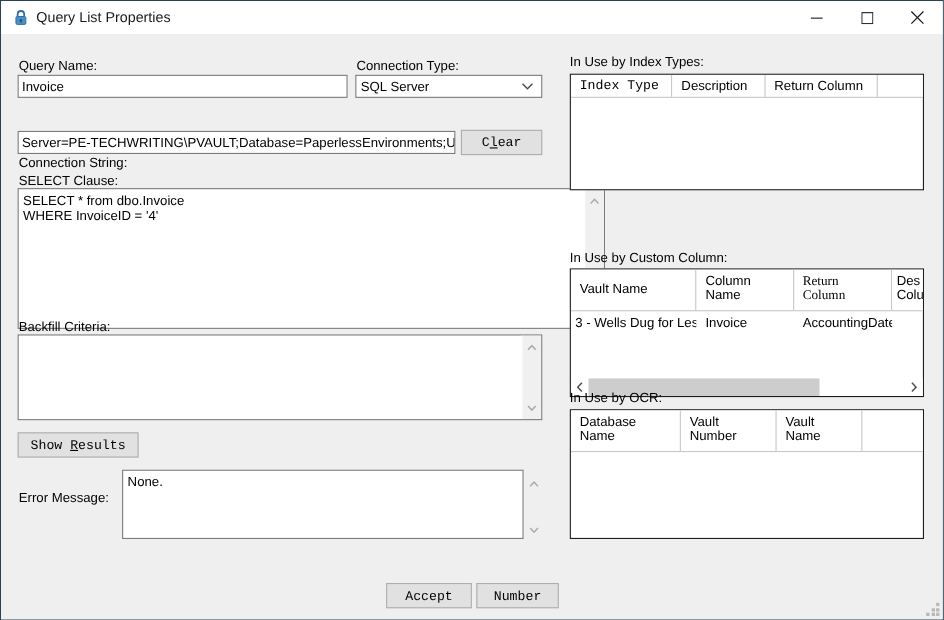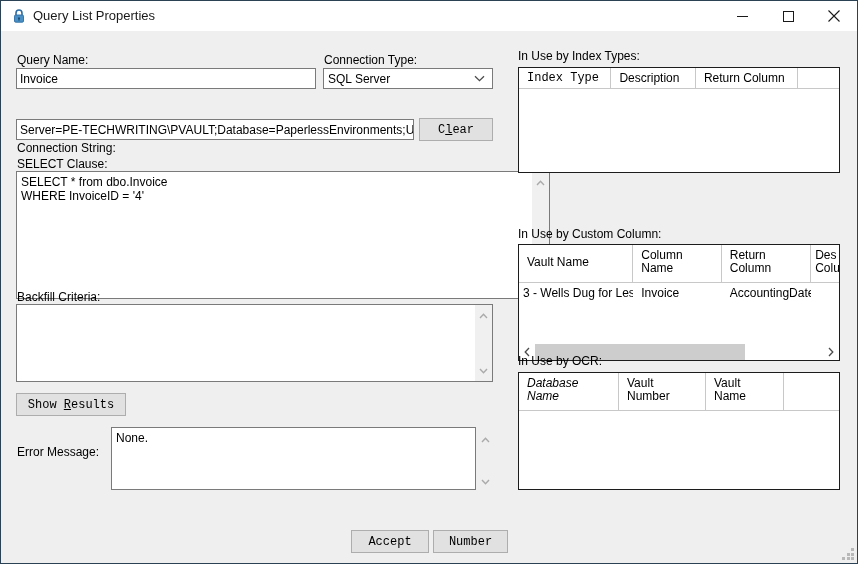--- a/index.html
+++ b/index.html
@@ -378,21 +378,21 @@
         <div class="hc" style="width:41px;"></div>
       </div>
     </div>
 
     <div class="lbl" style="left:517px; top:196px;">In Use by Custom Column:</div>
     <div class="grid" style="left:517px; top:213px; width:322px; height:117px;">
       <div class="grid-head" style="height:38px;">
         <div class="hc" style="width:115px; padding-top:11px;">Vault Name</div>
         <div class="hc" style="width:89px; padding-top:4px;">Column
 Name</div>
-        <div class="hc" style="width:90px; padding-top:4px;">Return
+        <div class="hc" style="width:90px; padding-top:4px;font-family:Liberation Serif, serif;">Return
 Column</div>
         <div class="hc" style="width:28px; padding-top:4px; padding-left:4px;">Des
 Colu</div>
       </div>
       <div class="grid-row">
         <div class="rc" style="width:115px;">3 - Wells Dug for Less</div>
         <div class="rc" style="width:89px; padding-left:8px;">Invoice</div>
         <div class="rc" style="width:90px; padding-left:8px;">AccountingDate</div>
         <div class="rc" style="width:28px;"></div>
       </div>
@@ -409,21 +409,21 @@
           <svg width="6" height="10" viewBox="0 0 6 10">
               <path d="M1 1 L4.8 5 L1 9" fill="none" stroke="#4b4b4b" stroke-width="1.3"></path>
             </svg>
         </div>
       </div>
     </div>
 
     <div class="lbl" style="left:517px; top:323px;">In Use by OCR:</div>
     <div class="grid" style="left:517px; top:341px; width:322px; height:118px;">
       <div class="grid-head" style="height:38px;">
-        <div class="hc" style="width:100px; padding-top:4px;font-style:italic;">Database
+        <div class="hc" style="width:100px; padding-top:4px;">Database
 Name</div>
         <div class="hc" style="width:87px; padding-top:4px;">Vault
 Number</div>
         <div class="hc" style="width:78px; padding-top:4px;">Vault
 Name</div>
         <div class="hc" style="width:55px;"></div>
       </div>
     </div>
 
     <div class="btn" style="left:350px; top:499px; width:78px; height:23px;">

